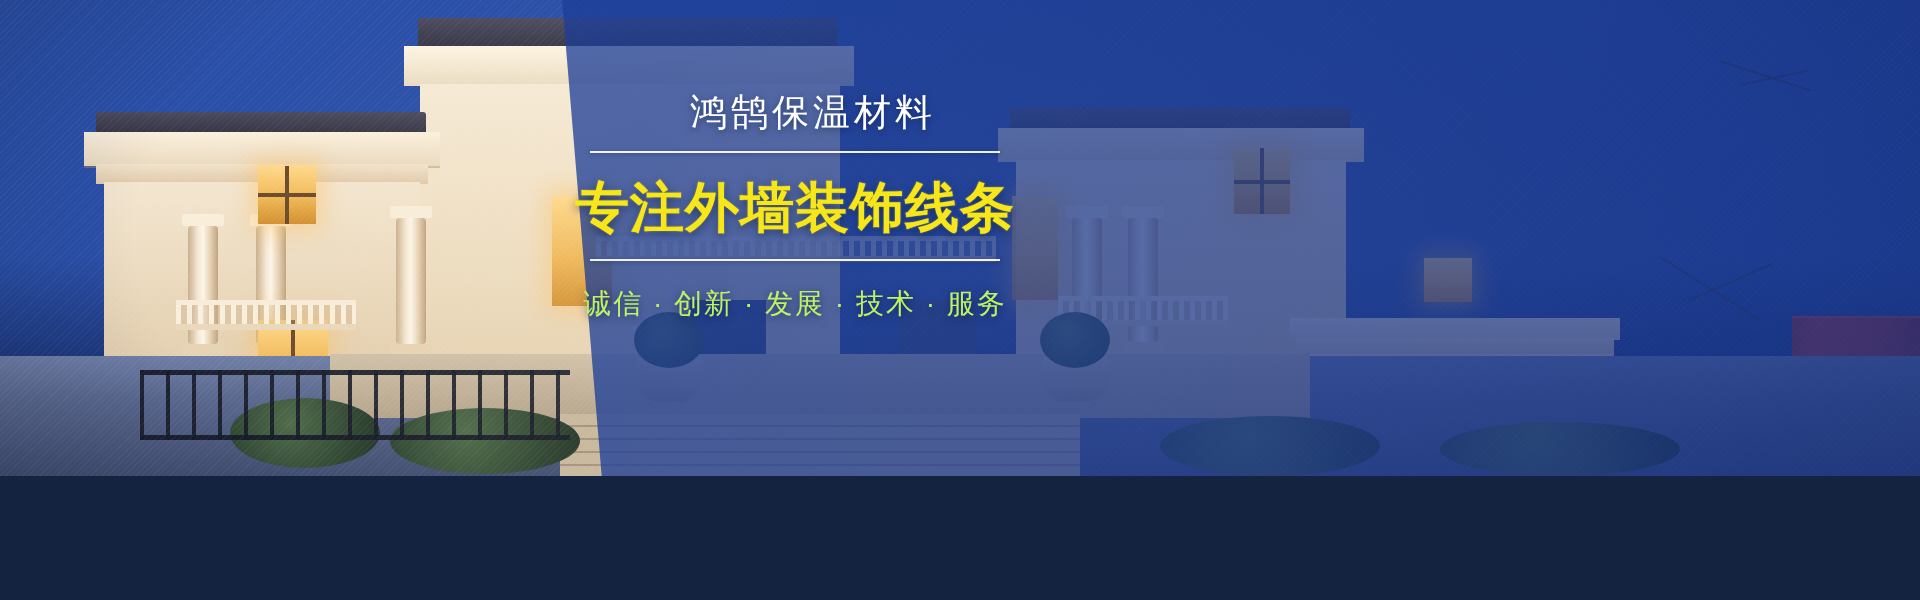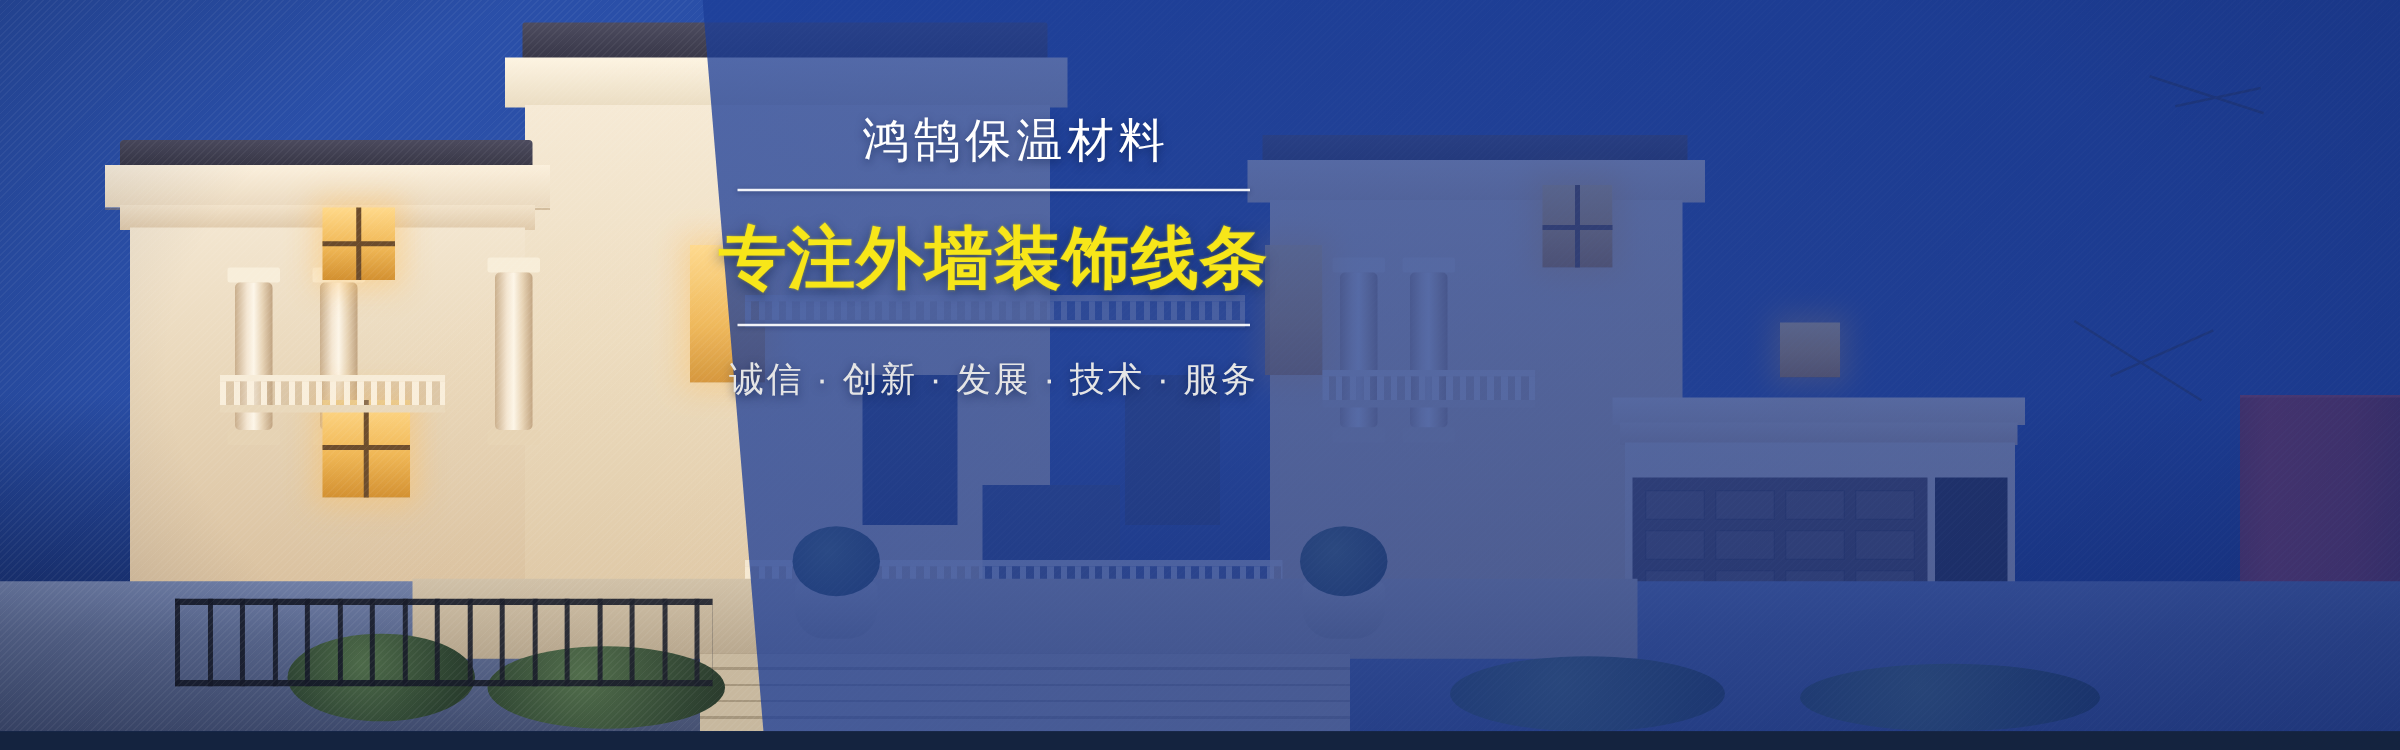--- a/index.html
+++ b/index.html
@@ -1,21 +1,21 @@
 <!DOCTYPE html>
 <html><head>
 <meta charset="utf-8">
 <title>Banner</title>
 <style>
   html,body{margin:0;padding:0;background:#14233f;}
   *{box-sizing:border-box;}
 
   .banner{
     position:relative;
-    width:1920px;height:585px;
+    width:1920px;height:476px;
     overflow:hidden;
     font-family:"Liberation Sans","DejaVu Sans",sans-serif;
     background:#2a4fa8;
   }
 
   
   .sky{
     position:absolute;inset:0;
     background:
       radial-gradient(ellipse 900px 420px at 52% 72%, rgba(120,150,215,.55) 0%, rgba(120,150,215,0) 62%),
@@ -169,21 +169,21 @@
   }
   .rule.top{margin-top:2px;margin-bottom:24px;}
   .rule.bot{margin-top:22px;margin-bottom:24px;width:410px;}
   .headline{
     margin:0;color:#f7e619;font-weight:700;font-size:54px;line-height:1.12;
     letter-spacing:1px;white-space:nowrap;
     text-shadow:0 3px 10px rgba(10,30,80,.65), 0 0 2px rgba(247,230,25,.8);
   }
   .headline + .headline{margin-top:4px;font-style:italic;}
   .tagline{
-    margin:0;color:#e5e5e5;font-size:28px;letter-spacing:2px;font-weight:400;
+    margin:0;color:#bef264;font-size:28px;letter-spacing:2px;font-weight:400;
     text-shadow:0 2px 8px rgba(0,20,60,.6);
   }
 </style>
 </head>
 <body>
 
 <div class="banner">
 
   <div class="sky"></div>
   <div class="sky-deep"></div>

